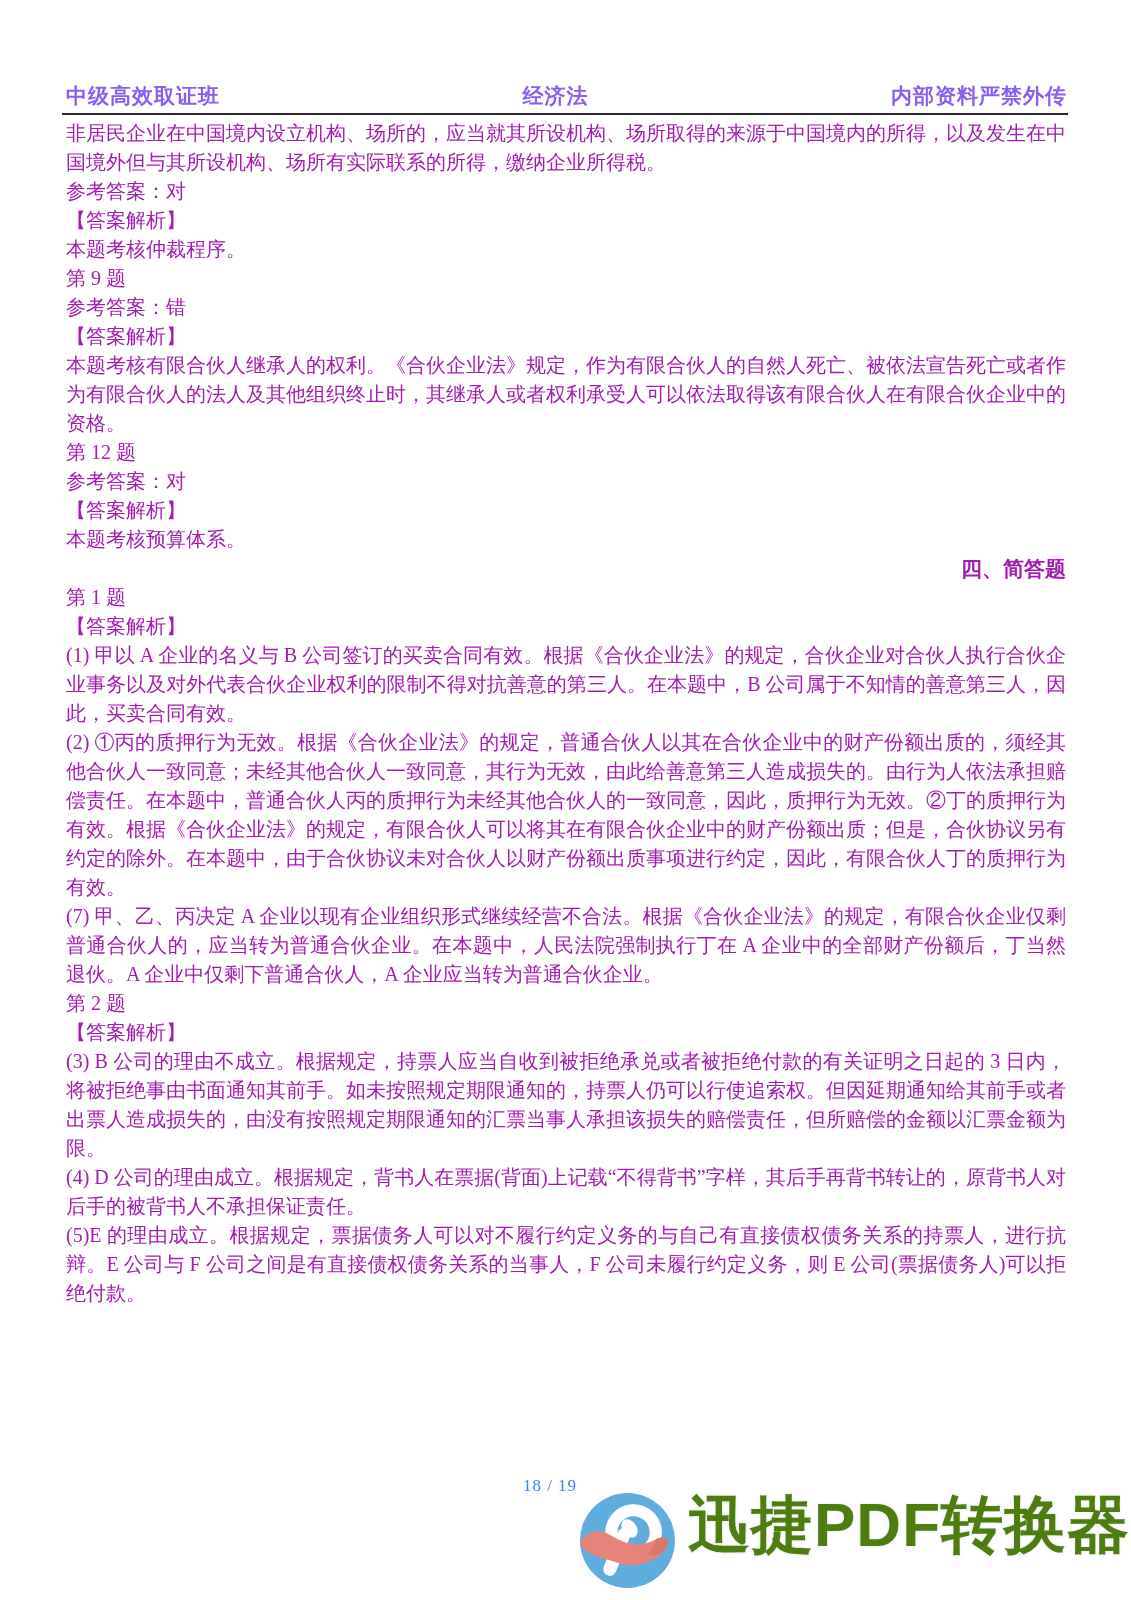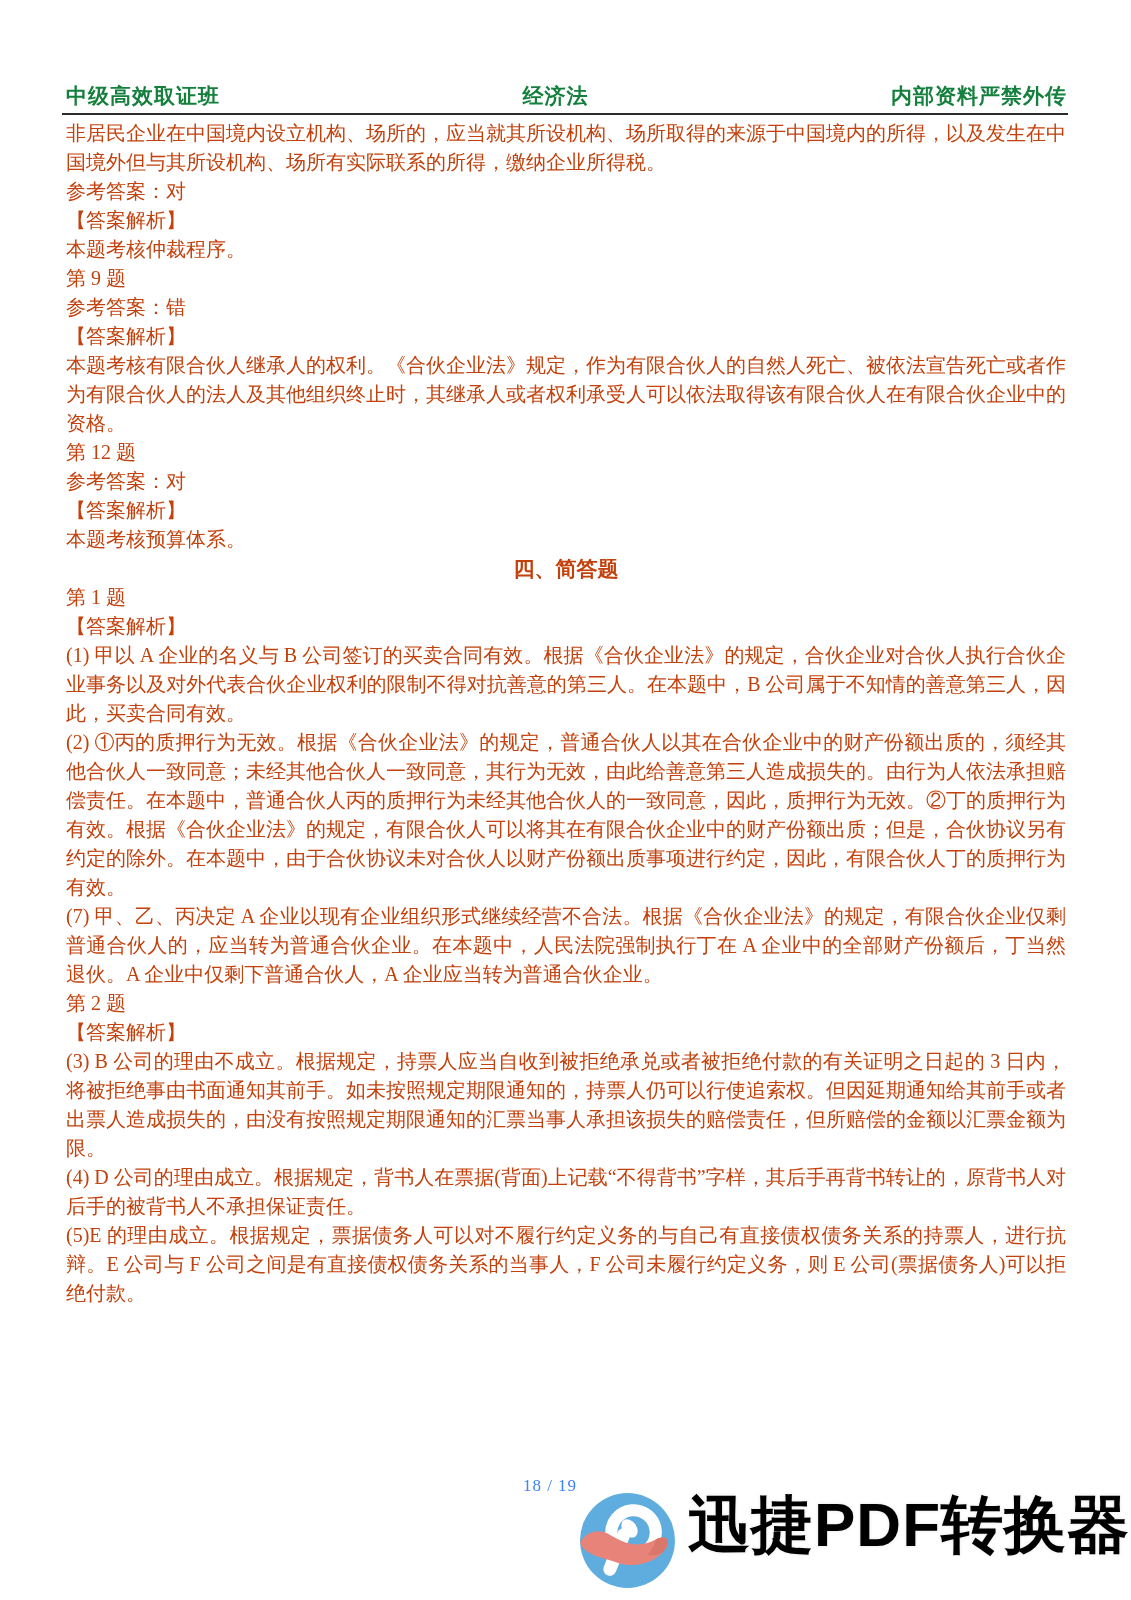--- a/index.html
+++ b/index.html
@@ -21,48 +21,48 @@
     position: absolute;
     left: 66px;
     right: 64px;
     top: 82px;
     display: flex;
     justify-content: space-between;
     align-items: baseline;
     font-family: "Liberation Sans", "DejaVu Sans", sans-serif;
     font-weight: 700;
     font-size: 21px;
-    color: #15803d;
+    color: #8b5cf6;
     letter-spacing: 1px;
     gap: 36px;
   }
   .header-rule {
     position: absolute;
     left: 62px;
     top: 113px;
     width: 1006px;
     height: 2px;
     background: #2b2b2b;
   }
   .doc-body {
     position: absolute;
     left: 66px;
     top: 119px;
     width: 1000px;
     font-size: 20px;
     line-height: 29px;
-    color: #c2410c;
+    color: #a21caf;
     text-align: justify;
   }
   .para { margin: 0; }
   .para-heading {
     font-family: "Liberation Sans", "DejaVu Sans", sans-serif;
     font-weight: 700;
     font-size: 21px;
-    text-align: center;
+    text-align: right;
   }
   .footer {
     position: absolute;
     left: 0;
     top: 1476px;
     width: 1100px;
     text-align: center;
     font-size: 17px;
     color: #3b82f6;
     letter-spacing: 1px;
@@ -84,21 +84,21 @@
   }
   .wm-text {
     position: absolute;
     left: 688px;
     top: 1492px;
     font-family: "Liberation Sans", "DejaVu Sans", sans-serif;
     font-weight: 700;
     font-size: 62px;
     line-height: 66px;
     letter-spacing: 1px;
-    color: #000000;
+    color: #4d7c0f;
     text-shadow: 0 0 3px rgba(190,188,188,0.45);
     white-space: nowrap;
   }
 </style>
 </head>
 <body>
 
 <div class="page">
 
   <div class="header">

